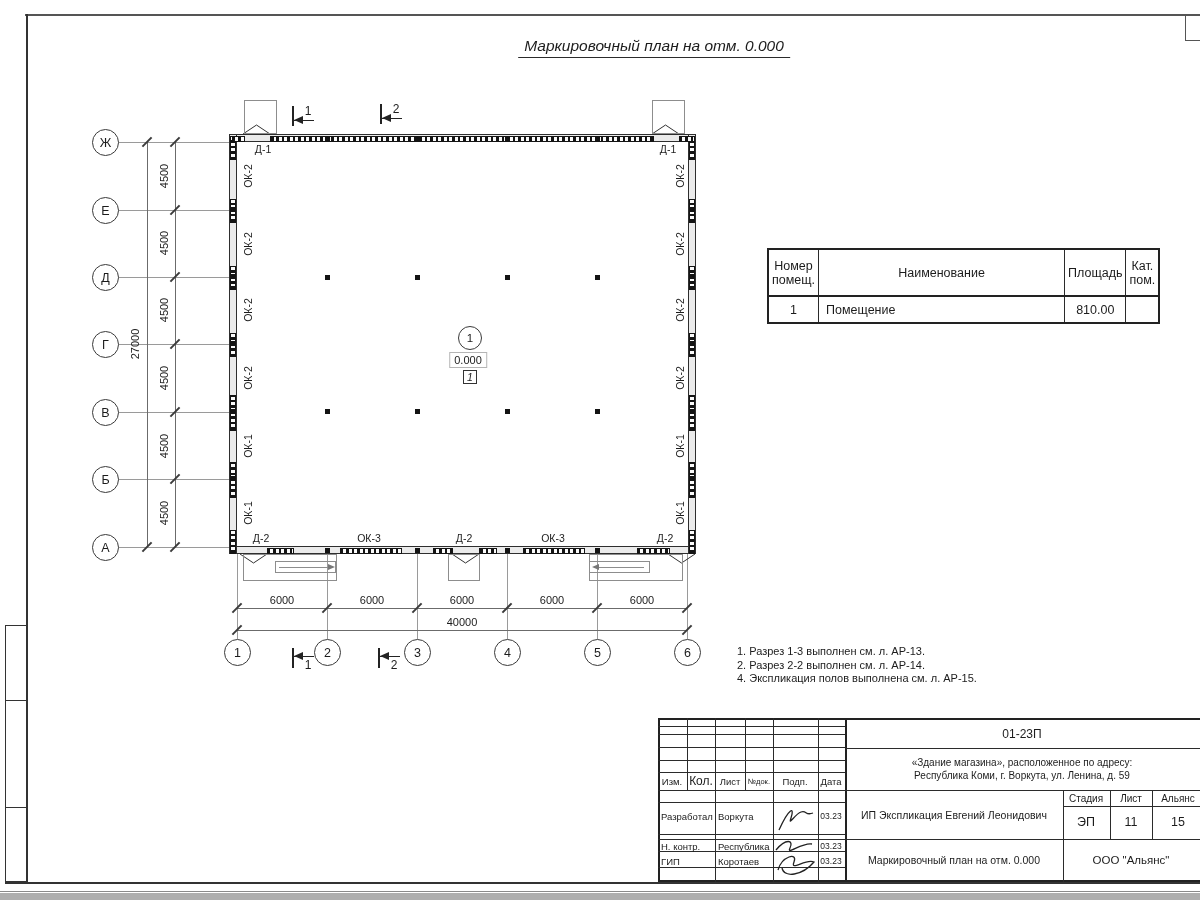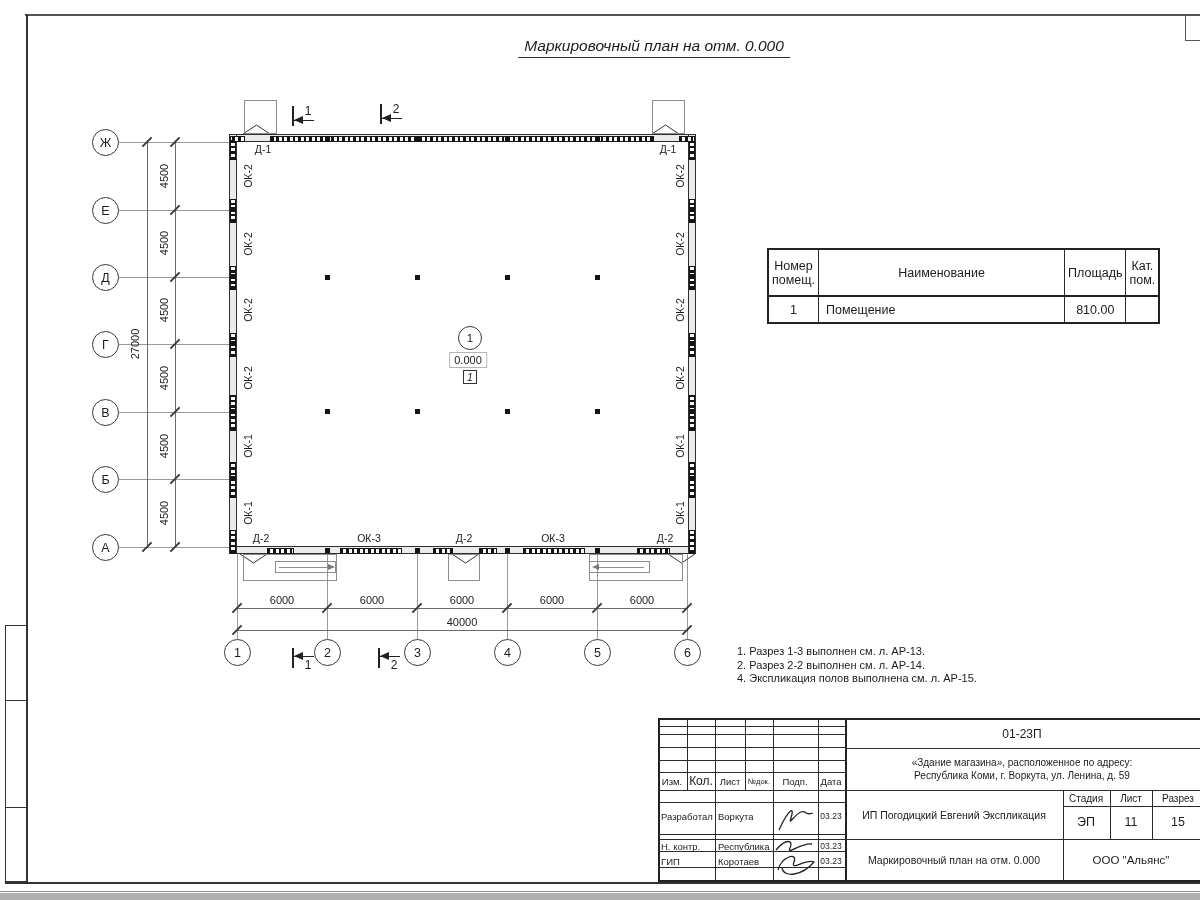--- a/index.html
+++ b/index.html
@@ -369,24 +369,24 @@
     <div class="tbH" style="left:187px;top:30px;width:355px;"></div>
     <div class="tbH" style="left:187px;top:72px;width:355px;"></div>
     <div class="tbH" style="left:187px;top:121px;width:355px;"></div>
     <div class="tbV" style="left:405px;top:72px;height:92px;"></div>
     <div class="tbH" style="left:405px;top:88px;width:137px;"></div>
     <div class="tbV" style="left:452px;top:72px;height:49px;"></div>
     <div class="tbV" style="left:494px;top:72px;height:49px;"></div>
     <div class="cc" style="left:364px;top:16px;font-size:12px;">01-23П</div>
     <div class="cc" style="left:364px;top:44px;font-size:10px;">«Здание магазина», расположенное по адресу:</div>
     <div class="cc" style="left:364px;top:57px;font-size:10px;">Республика Коми, г. Воркута, ул. Ленина, д. 59</div>
-    <div class="cc" style="left:296px;top:97px;font-size:10.5px;">ИП Погодицкий Евгений Экспликация</div>
+    <div class="cc" style="left:296px;top:97px;font-size:10.5px;">ИП Экспликация Евгений Леонидович</div>
     <div class="cc" style="left:428px;top:80px;font-size:10px;">Стадия</div>
     <div class="cc" style="left:473px;top:80px;font-size:10px;">Лист</div>
-    <div class="cc" style="left:520px;top:80px;font-size:10px;">Разрез</div>
+    <div class="cc" style="left:520px;top:80px;font-size:10px;">Альянс</div>
     <div class="cc" style="left:428px;top:104px;font-size:12.5px;">ЭП</div>
     <div class="cc" style="left:473px;top:104px;font-size:12.5px;">11</div>
     <div class="cc" style="left:520px;top:104px;font-size:12.5px;">15</div>
     <div class="cc" style="left:296px;top:142px;font-size:10.5px;">Маркировочный план на отм. 0.000</div>
     <div class="cc" style="left:473px;top:142px;font-size:11.5px;">ООО "Альянс"</div>
   </div>
 
 </div>
 
 </body></html>

